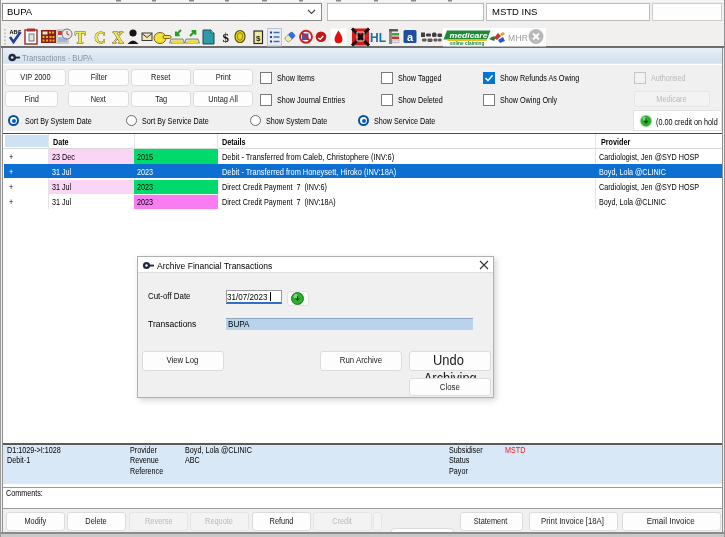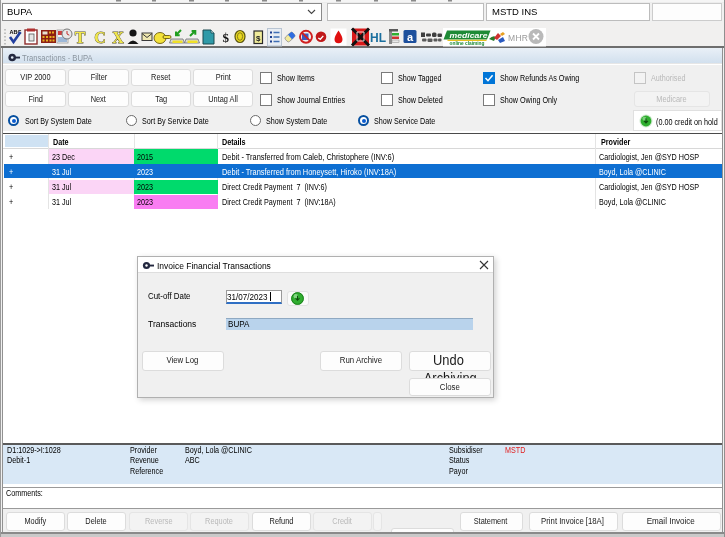--- a/index.html
+++ b/index.html
@@ -60,21 +60,21 @@
 </svg>
 <div class="t" style="left:22px;top:53px;color:#8b959f;transform:scaleX(0.85);">Transactions - BUPA</div>
 
 <div class="abs" style="left:3px;top:65px;width:719px;height:66px;background:#f0f0f0;"></div>
 
 <div class="btn" style="left:5px;top:69px;width:61px;height:17px;line-height:15px;"><span>VIP 2000</span></div>
 <div class="btn" style="left:68px;top:69px;width:61px;height:17px;line-height:15px;"><span>Filter</span></div>
 <div class="btn" style="left:131px;top:69px;width:60px;height:17px;line-height:15px;"><span>Reset</span></div>
 <div class="btn" style="left:193px;top:69px;width:60px;height:17px;line-height:15px;"><span>Print</span></div>
 
-<div class="btn" style="left:5px;top:91px;width:61px;height:16px;line-height:14px;"><span>Find</span></div>
+<div class="btn" style="left:5px;top:91px;width:53px;height:16px;line-height:14px;"><span>Find</span></div>
 <div class="btn" style="left:68px;top:91px;width:61px;height:16px;line-height:14px;"><span>Next</span></div>
 <div class="btn" style="left:131px;top:91px;width:60px;height:16px;line-height:14px;"><span>Tag</span></div>
 <div class="btn" style="left:193px;top:91px;width:60px;height:16px;line-height:14px;"><span>Untag All</span></div>
 
 <div class="cb" style="left:260px;top:72px;"></div>
 <div class="t" style="left:277px;top:73px;">Show Items</div>
 <div class="cb" style="left:381px;top:72px;"></div>
 <div class="t" style="left:398px;top:73px;">Show Tagged</div>
 <div class="cb checked" style="left:483px;top:72px;"></div>
 <svg class="abs" style="left:483px;top:72px;" width="12" height="12" viewBox="0 0 12 12">
@@ -186,21 +186,21 @@
 
 <div class="abs" style="left:0;top:531.5px;width:725px;height:5.5px;background:#c9c9c9;border-top:2px solid #8a8a8a;"></div>
 
 <div class="abs" style="left:137px;top:256px;width:357px;height:142px;background:#f0f0f0;border:1px solid #b0b0b0;box-shadow:2px 2px 6px rgba(0,0,0,0.18);"></div>
 <div class="abs" style="left:138px;top:257px;width:355px;height:16px;background:#fff;border-bottom:1px solid #dedede;"></div>
 <svg class="abs" style="left:142px;top:260px;" width="12" height="11" viewBox="0 0 12 11">
  <circle cx="4.5" cy="5.5" r="3.6" fill="#23283f"></circle>
  <circle cx="4.5" cy="5.5" r="1.2" fill="#fff"></circle>
  <rect x="7" y="4.6" width="5" height="1.9" fill="#23283f"></rect>
 </svg>
-<div class="abs" style="left:157px;top:260.5px;font-size:8.5px;white-space:nowrap;">Invoice Financial Transactions</div>
+<div class="abs" style="left:157px;top:260.5px;font-size:8.5px;white-space:nowrap;">Archive Financial Transactions</div>
 <svg class="abs" style="left:479px;top:260px;" width="10" height="10" viewBox="0 0 10 10">
     <path d="M1 1 L9 9 M9 1 L1 9" stroke="#333" stroke-width="1.1"></path>
   </svg>
 
 <div class="abs" style="left:148px;top:290.5px;font-size:8.5px;transform:scaleX(0.93);transform-origin:0 0;white-space:nowrap;">Cut-off Date</div>
 <div class="abs" style="left:225.5px;top:290px;width:56px;height:14px;background:#fff;border:1px solid #9a9a9a;border-bottom:2.5px solid #2f6fc4;"></div>
 <div class="abs" style="left:227px;top:291.5px;font-size:8.5px;transform:scaleX(0.95);transform-origin:0 0;white-space:nowrap;">31/07/2023</div>
 <div class="abs" style="left:270px;top:291.5px;width:1px;height:9px;background:#000;"></div>
 <div class="abs" style="left:286.5px;top:291px;width:22px;height:15px;background:#fafafa;border:1px solid #e2e2e2;border-radius:3px;"></div>
 <svg class="abs" style="left:290.5px;top:292px;" width="13" height="13" viewBox="0 0 14 14">

